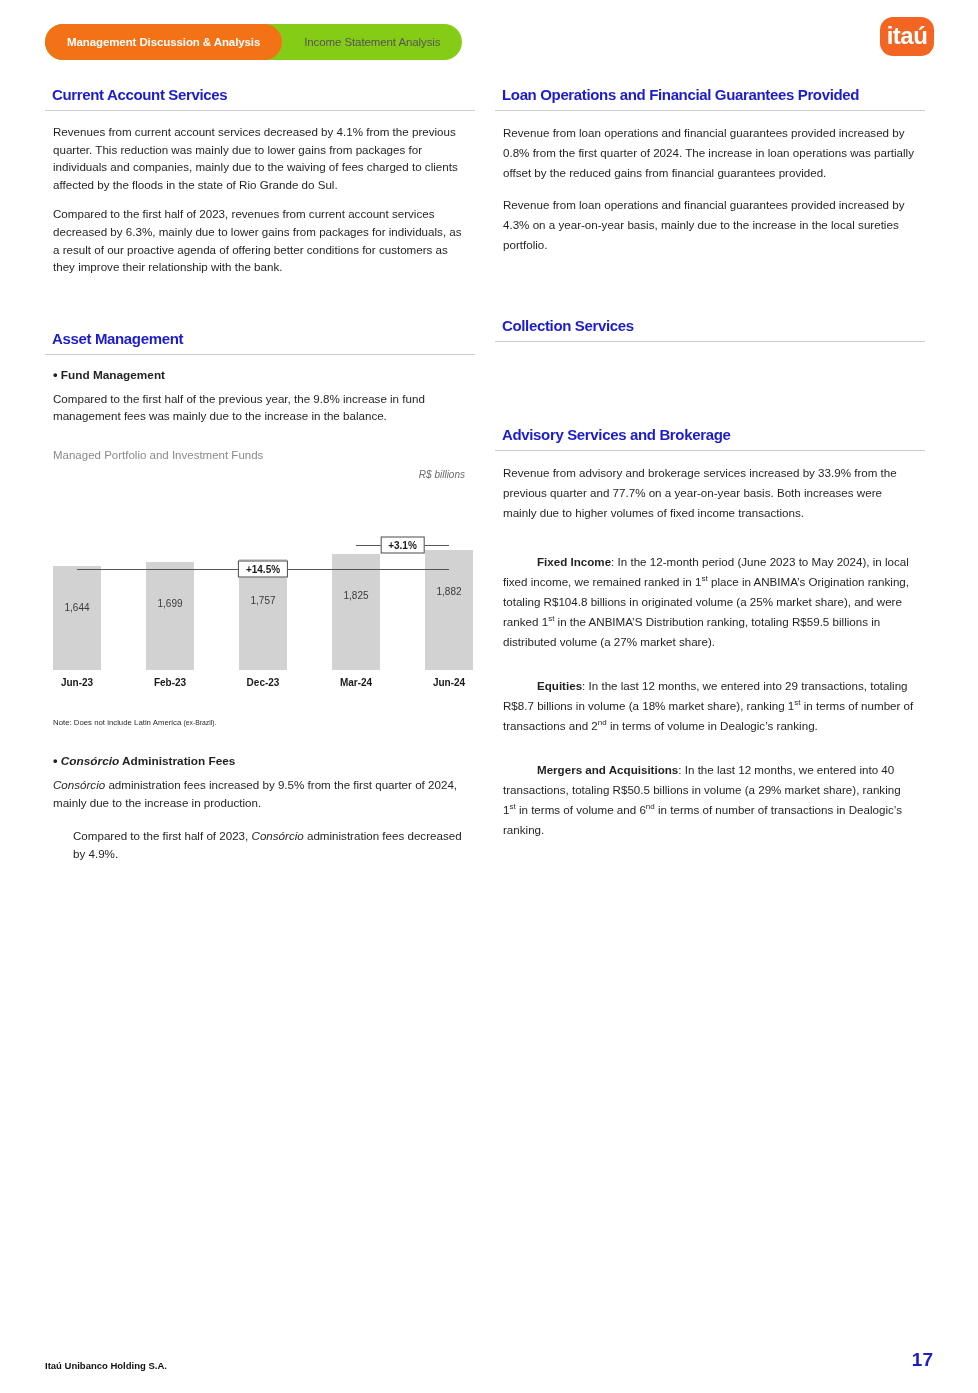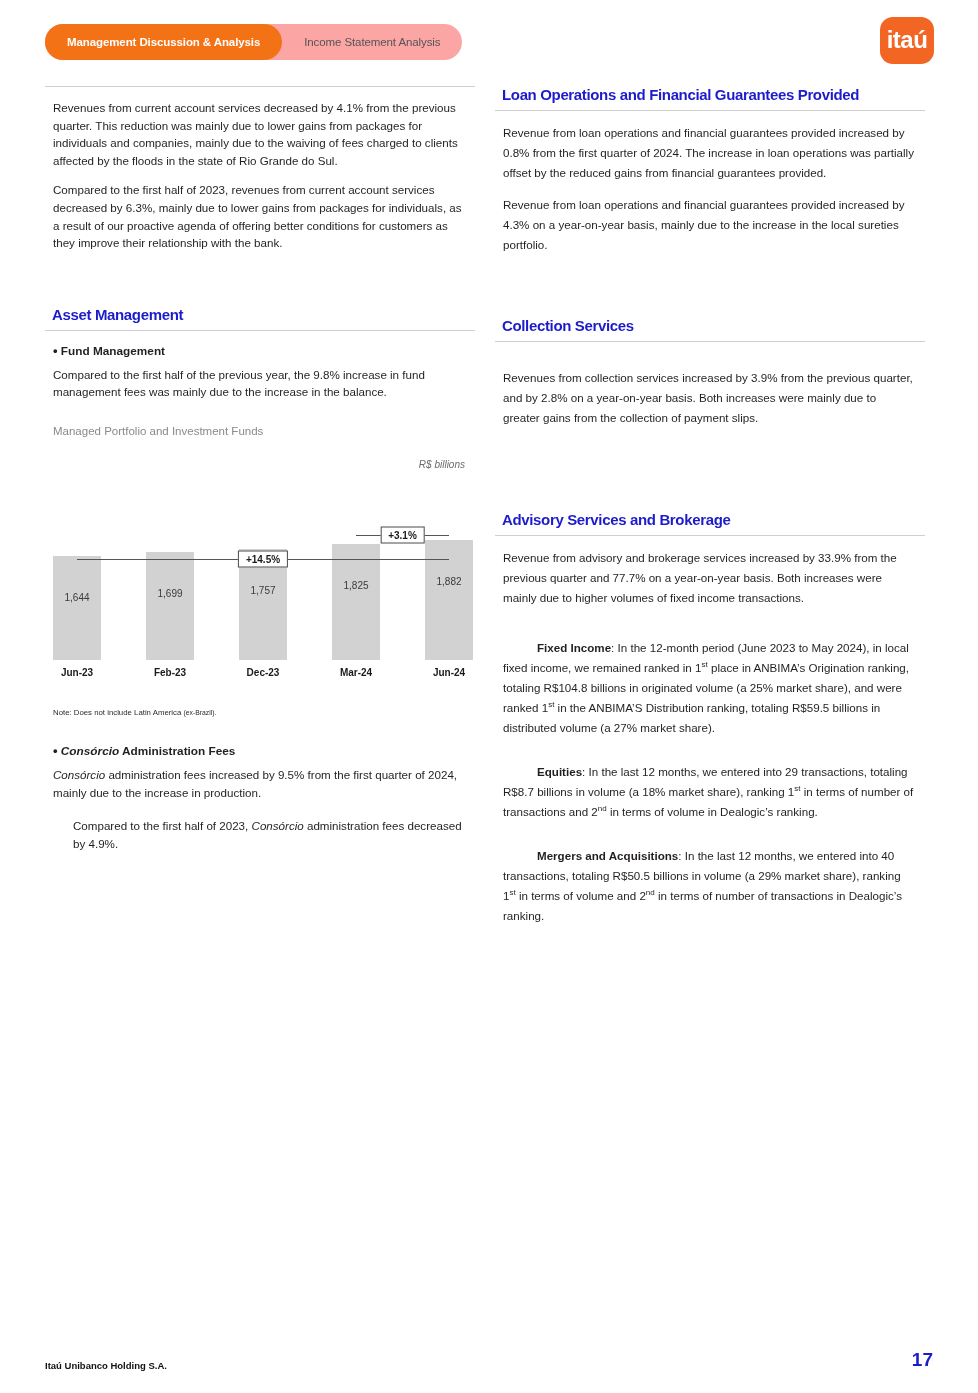--- a/index.html
+++ b/index.html
@@ -11,34 +11,34 @@
     color: #231f20;
     position: relative;
     overflow: hidden;
   }
 
   
   .header { position:absolute; top:0; left:0; width:978px; height:82px; }
   .tabs {
     position:absolute; left:45px; top:24px;
     height:36px; display:flex; align-items:stretch;
-    background:#fca5a5; border-radius:18px;
+    background:#84cc16; border-radius:18px;
   }
   .tab {
     display:flex; align-items:center; justify-content:center;
     padding:0 22px; font-size:11.5px; font-weight:700;
     color:#4a4a4a; border-radius:18px; white-space:nowrap;
     letter-spacing:-.1px;
   }
   .tab.active { background:#f47216; color:#ffffff; }
   .tab.inactive { font-weight:400; color:#555; }
 
   .logo {
     position:absolute; right:44px; top:17px;
-    width:54px; height:47px; background:#f26522;
+    width:54px; height:39px; background:#f26522;
     border-radius:13px;
     display:flex; align-items:center; justify-content:center;
   }
   .logo-text {
     color:#fff; font-size:24px; font-weight:700;
     letter-spacing:-.5px; line-height:1; margin-top:-1px;
   }
 
   
   .col-left  { position:absolute; left:45px;  top:86px; width:430px; }
@@ -58,21 +58,21 @@
   p.body.rgt { line-height:1.72; }
   .b { font-weight:700;padding-left:34px; }
   .i { font-style:italic; }
   sup { font-size:8px; vertical-align:super; }
 
   .bullet { margin:0 0 8px 8px; font-size:11.8px; font-weight:700; }
   .bullet .dot { font-size:13px; }
 
   
   .chart-wrap { margin:24px 0 0 8px; width:420px; position:relative; }
-  .chart-title { font-size:11.5px; color:#8a8a8a; margin-bottom:22px; }
+  .chart-title { font-size:11.5px; color:#8a8a8a; margin-bottom:8px; }
   .chart-unit { font-size:10px; font-style:italic; color:#6b6b6b; text-align:right;
                 padding-right:8px; margin-bottom:14px; }
 
   .plot { position:relative; height:212px; width:420px; }
 
   .bars { position:absolute; left:0; bottom:36px; width:420px; height:120px; }
   .bar-col {
     position:absolute; bottom:0; width:48px; text-align:center;
   }
   .bar {
@@ -121,20 +121,21 @@
     </div>
   </div>
   <div class="logo">
     <span class="logo-text">itaú</span>
   </div>
 </div>
 
 <div class="col-left">
 
   <div class="section">
+    <div class="sec-title">Current Account Services</div>
     <div class="rule"></div>
     <p class="body">Revenues from current account services decreased by 4.1% from the previous quarter. This reduction was mainly due to lower gains from packages for individuals and companies, mainly due to the waiving of fees charged to clients affected by the floods in the state of Rio Grande do Sul.</p>
     <p class="body">Compared to the first half of 2023, revenues from current account services decreased by 6.3%, mainly due to lower gains from packages for individuals, as a result of our proactive agenda of offering better conditions for customers as they improve their relationship with the bank.</p>
   </div>
 
   <div class="section" style="margin-top:54px;">
     <div class="sec-title">Asset Management</div>
     <div class="rule"></div>
 
     <div class="bullet">
@@ -215,38 +216,37 @@
   <div class="section">
     <div class="sec-title">Loan Operations and Financial Guarantees Provided</div>
     <div class="rule"></div>
     <p class="body rgt">Revenue from loan operations and financial guarantees provided increased by 0.8% from the first quarter of 2024. The increase in loan operations was partially offset by the reduced gains from financial guarantees provided.</p>
     <p class="body rgt">Revenue from loan operations and financial guarantees provided increased by 4.3% on a year-on-year basis, mainly due to the increase in the local sureties portfolio.</p>
   </div>
 
   <div class="section" style="margin-top:62px;">
     <div class="sec-title">Collection Services</div>
     <div class="rule"></div>
-    <p class="body rgt" style="margin-top:26px;">Revenues from  collection services increased by 3.9% from the previous quarter, and by 2.8% on a year-on-year basis. Both increases were mainly due to greater gains from the collection of payment slips.</p>
   </div>
 
   <div class="section" style="margin-top:84px;">
     <div class="sec-title">Advisory Services and Brokerage</div>
     <div class="rule"></div>
     <p class="body rgt">Revenue from advisory and brokerage services increased by 33.9% from the previous quarter and 77.7% on a year-on-year basis. Both increases were mainly due to higher volumes of fixed income transactions.</p>
 
     <p class="body rgt" style="margin-top:30px;">
       <span class="b">Fixed Income</span><span>: In the 12-month period (June 2023 to May 2024), in local fixed income, we remained ranked in 1</span><sup>st</sup><span> place in ANBIMA’s Origination ranking, totaling R$104.8 billions in originated volume (a 25% market share), and were ranked 1</span><sup>st</sup><span> in the ANBIMA’S Distribution ranking, totaling R$59.5 billions in distributed volume (a 27% market share).</span>
     </p>
 
     <p class="body rgt" style="margin-top:24px;">
       <span class="b">Equities</span><span>: In the last 12 months, we entered into 29 transactions, totaling R$8.7 billions in volume (a 18% market share), ranking 1</span><sup>st</sup><span> in terms of number of transactions and 2</span><sup>nd</sup><span> in terms of volume in Dealogic’s ranking.</span>
     </p>
 
     <p class="body rgt" style="margin-top:24px;">
-      <span class="b">Mergers and Acquisitions</span><span>: In the last 12 months, we entered into 40 transactions, totaling R$50.5 billions in volume (a 29% market share), ranking 1</span><sup>st</sup><span> in terms of volume and 2</span><sup>nd</sup><span> in terms of number of transactions in Dealogic’s ranking.</span>
+      <span class="b">Mergers and Acquisitions</span><span>: In the last 12 months, we entered into 40 transactions, totaling R$50.5 billions in volume (a 29% market share), ranking 1</span><sup>st</sup><span> in terms of volume and 6</span><sup>nd</sup><span> in terms of number of transactions in Dealogic’s ranking.</span>
     </p>
   </div>
 </div>
 
 <div class="footer">
   <div class="footer-left">Itaú Unibanco Holding S.A.</div>
   <div class="footer-page">17</div>
 </div>
 
 </body></html>

